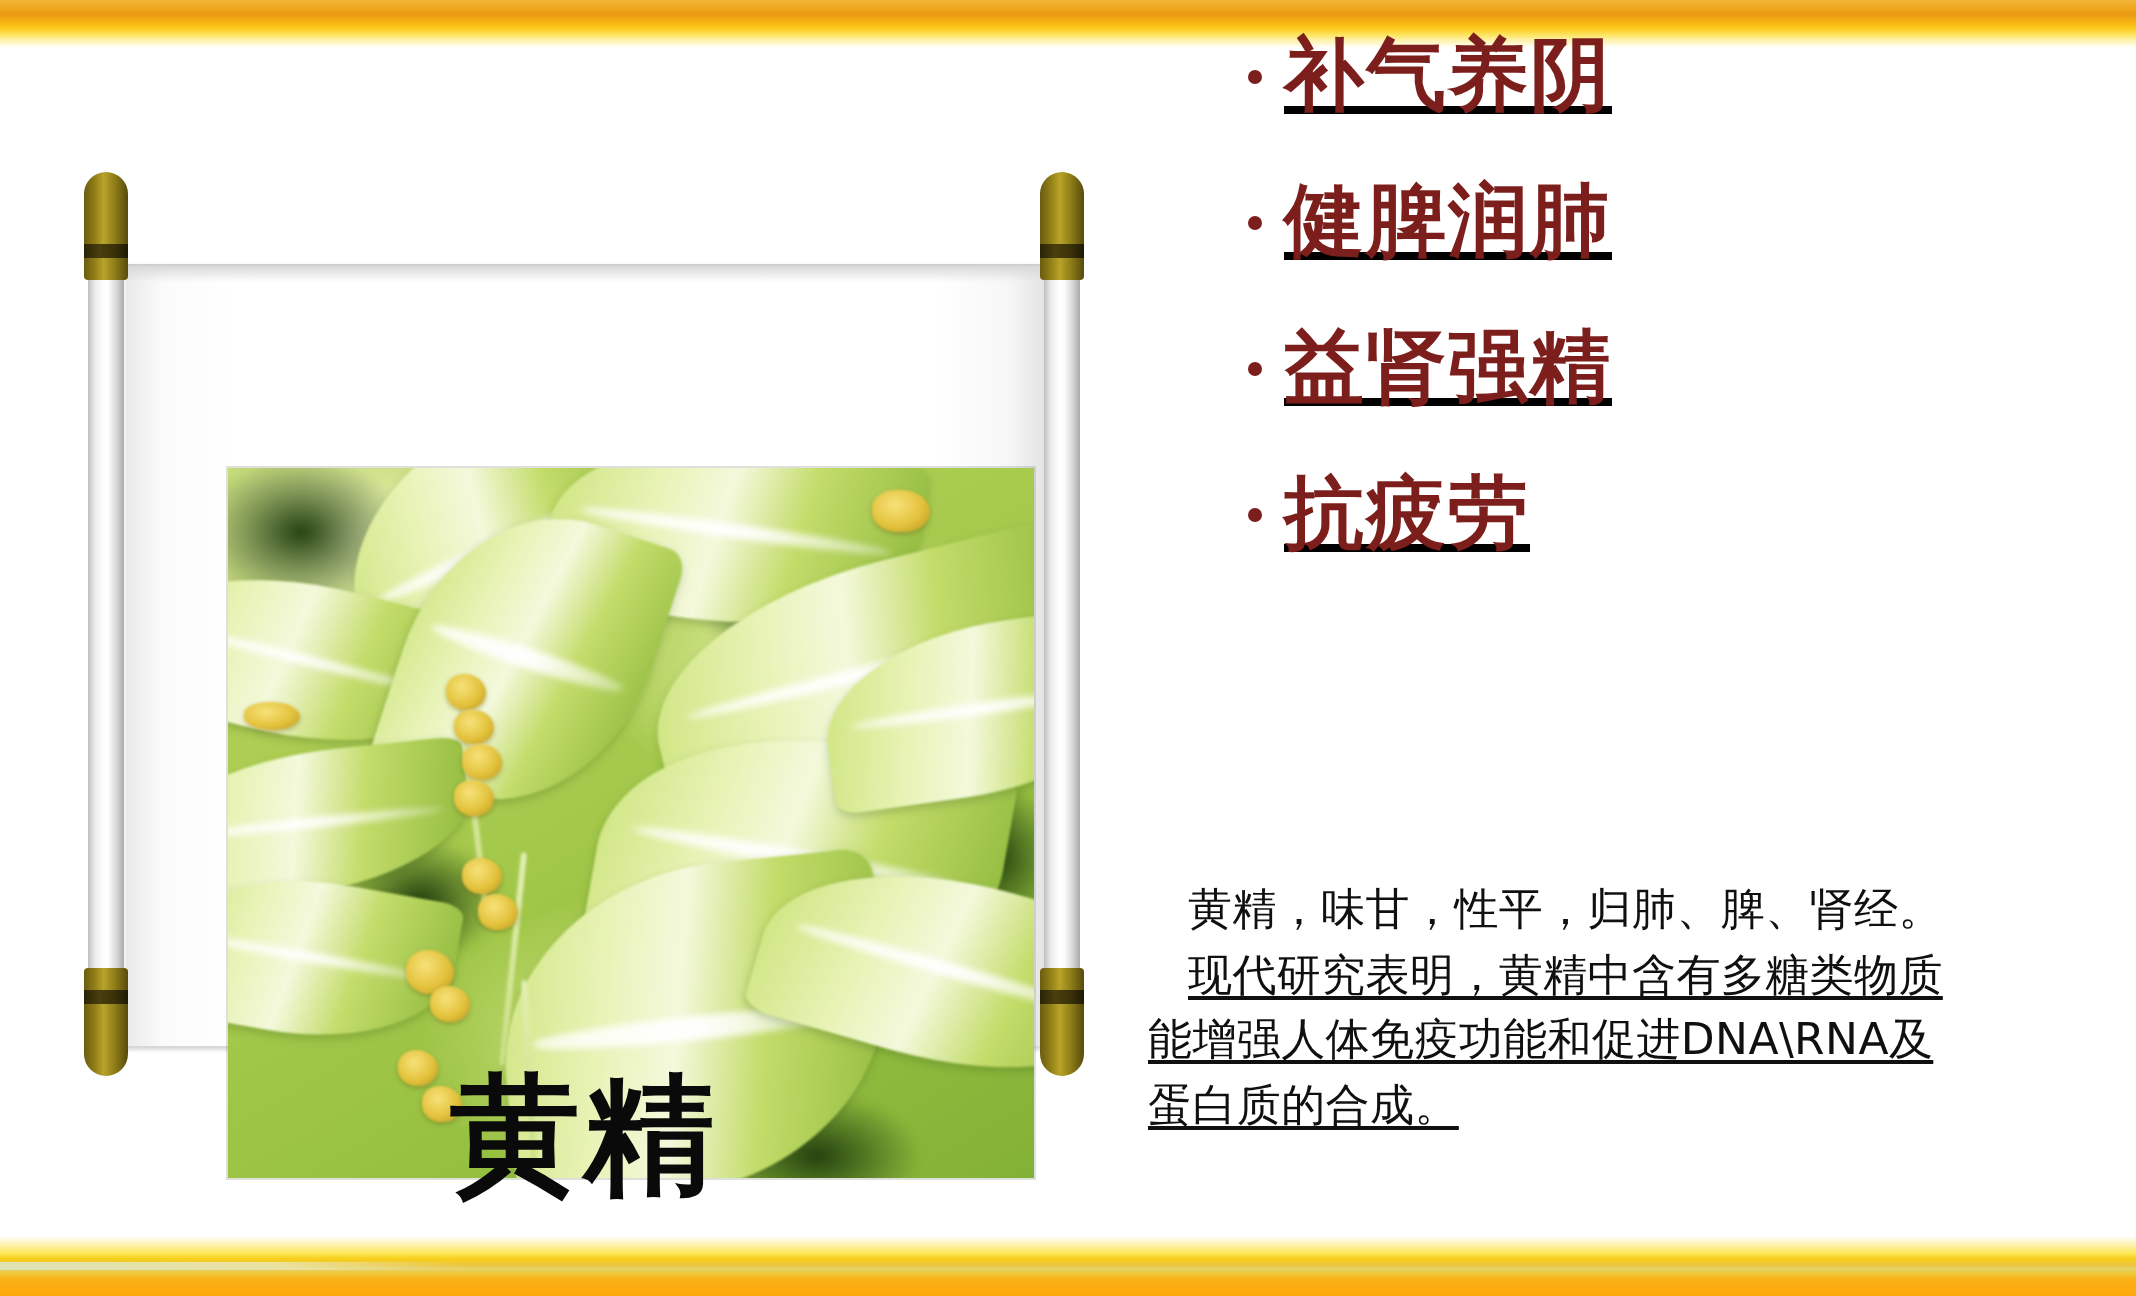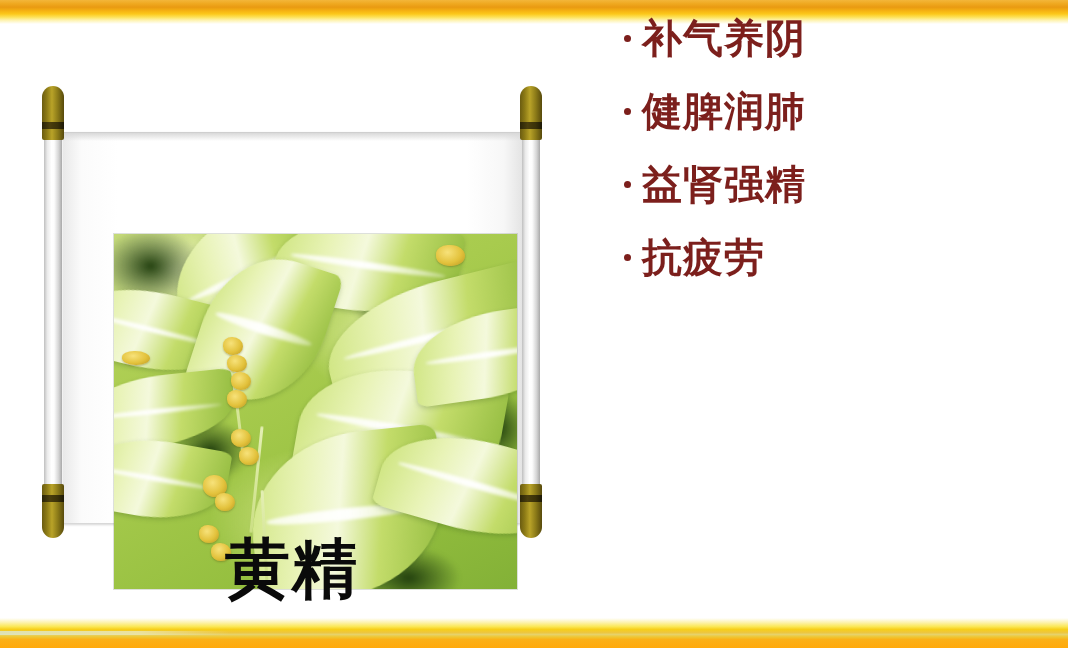--- a/index.html
+++ b/index.html
@@ -125,21 +125,21 @@
 
   .caption{
     position:absolute;left:24px;top:536px;width:536px;
     text-align:center;
     font-size:65px;line-height:1;font-weight:bold;color:#0a0a0a;
     letter-spacing:2px;
     font-family:"DejaVu Sans","Liberation Sans",sans-serif;
   }
 
   
-  .bullets{position:absolute;left:624px;top:18px;width:430px;}
+  .bullets{position:absolute;left:624px;top:18px;width:430px;text-decoration:underline;}
   .bullet{
     display:flex;align-items:center;
     color:#7c1f1c;
     font-size:40px;line-height:1;font-weight:bold;
     margin-bottom:33px;
     letter-spacing:1px;
   }
   .bullet .dot{
     width:7px;height:7px;border-radius:50%;
     background:#7c1f1c;margin-right:11px;flex:0 0 auto;
@@ -258,15 +258,21 @@
     <div class="bullet">
       <span class="dot"></span>
       <span>益肾强精</span>
     </div>
     <div class="bullet">
       <span class="dot"></span>
       <span>抗疲劳</span>
     </div>
   </div>
 
+  <div class="desc">
+    <span class="ln ind">黄精，味甘，性平，归肺、脾、肾经。</span>
+    <span class="ln ul ind">现代研究表明，黄精中含有多糖类物质</span>
+    <span class="ln ul">能增强人体免疫功能和促进DNA\RNA及</span>
+    <span class="ln ul">蛋白质的合成。</span>
+  </div>
 
   <div class="bar-bottom"></div>
 </div>
 
 </body></html>

